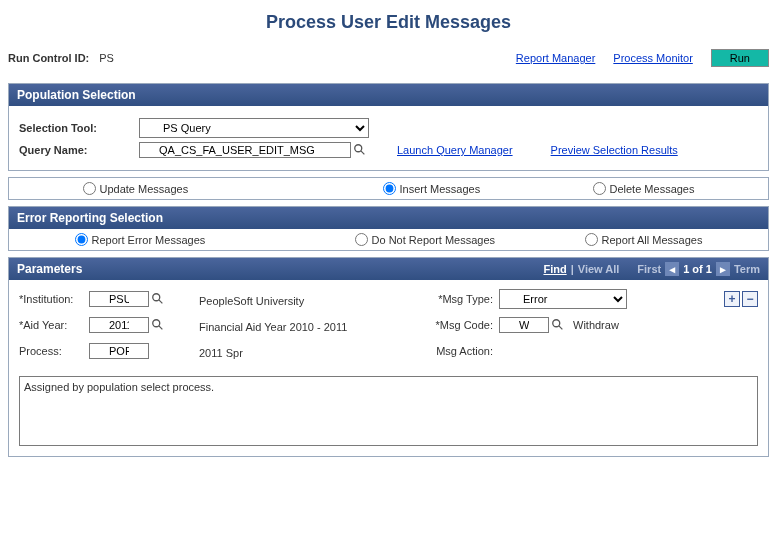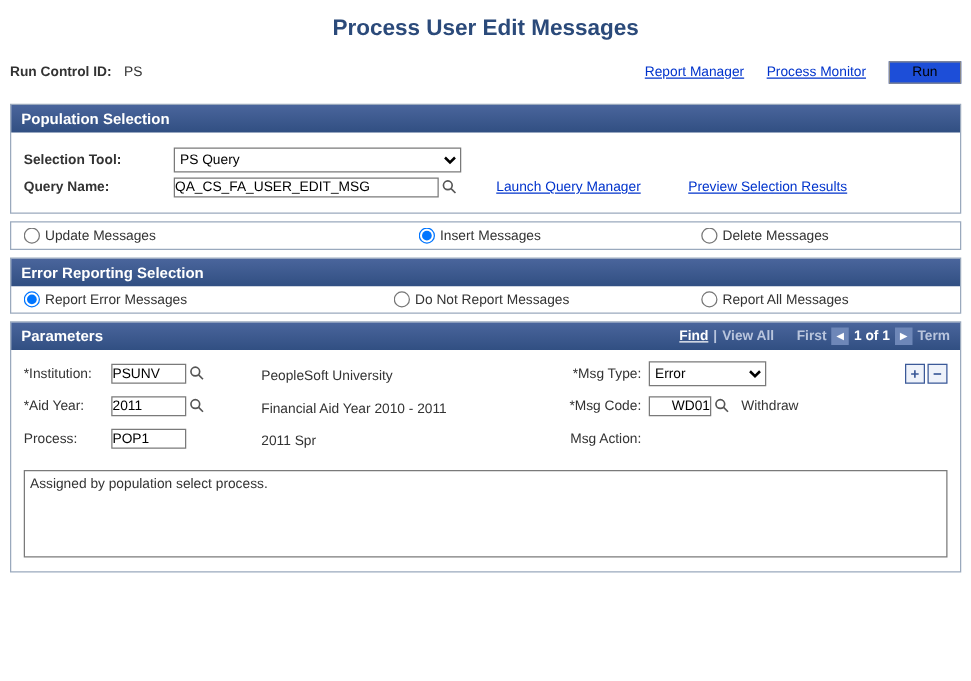--- a/index.html
+++ b/index.html
@@ -26,21 +26,21 @@
   }
   .runctl-label { font-weight: bold; margin-right: 10px; }
   .runctl-value { margin-right: auto; }
   .link {
     color: #0033cc;
     text-decoration: underline;
     cursor: pointer;
     margin-right: 18px;
   }
   .btn-run {
-    background: #1d4ed8;
+    background: #14b8a6;
     border: 1px solid #888;
     padding: 2px 18px;
     font-size: 11px;
     cursor: pointer;
     font-family: inherit;
     text-align: right;
   }
   .panel {
     border: 1px solid #9aa9bd;
     margin-bottom: 6px;
@@ -57,71 +57,71 @@
   }
   .panel-body {
     padding: 8px 10px;
   }
   .row { display: flex; align-items: center; margin: 4px 0; }
   .lbl { width: 120px; font-weight: bold; }
   select, input[type=text], textarea {
     font-family: inherit;
     font-size: 11px;
     border: 1px solid #7a7a7a;
-    padding: 1px 0;
+    padding: 1px 19px;
   }
   select { height: 20px; background:#fff; }
   .query-select { width: 230px; }
   .query-name { width: 212px; }
   .lookup-icon {
     display:inline-block; width:14px; height:14px;
     margin-left:2px; cursor:pointer; position:relative;
   }
   .lookup-icon svg { width:14px; height:14px; }
-  .radio-row { display:flex; gap:16px; padding: 4px 10px; }
+  .radio-row { display:flex; gap:0; padding: 4px 10px; justify-content: center; }
   .radio-item { display:flex; align-items:center; gap:4px; }
   .radio-item input { margin:0; }
   .scroll-actions {
     margin-left: auto;
     color: #fff;
     font-size: 11px;
     display:flex;
     align-items:center;
     gap:4px;
   }
   .scroll-actions .link-w { color:#fff; text-decoration: underline; cursor:pointer; }
   .scroll-actions .dim { color:#b9c5dd; }
   .nav-btn {
     display:inline-flex; align-items:center; justify-content:center;
     width:14px; height:14px; background:#6e87b8; color:#fff;
     font-size:10px; cursor:pointer;
   }
   .params-body { padding:8px 10px; }
-  .param-grid { display:flex; gap:10px; }
+  .param-grid { display:flex; }
   .param-col-left { flex: 0 0 180px; }
   .param-col-mid { flex: 0 0 220px; padding-top:2px;}
   .param-col-right { flex: 1; }
   .param-row { display:flex; align-items:center; margin-bottom:4px; height:22px;}
   .param-col-right .param-row { justify-content:flex-start; }
   .plbl { width:70px; }
   .plbl-r { width:80px; text-align:right; padding-right:6px;}
   .short-input { width:60px; }
   .mid-input { width: 50px; text-align: right; }
   .desc-text { color:#333; }
   .plusminus { display:flex; gap:2px; margin-left:auto;}
   .pm-btn {
     width:16px; height:16px; border:1px solid #3b5998;
     color:#3b5998; display:flex; align-items:center; justify-content:center;
     font-weight:bold; cursor:pointer; font-size:12px; background:#eef2fa;
   }
   textarea.msg-text {
     width:100%; height:70px; resize:none; color:#333; padding:4px;
     font-size: 11px;
   }
-  .sel-drop { width:94px; }
+  .sel-drop { width:128px; }
 </style>
 </head>
 <body>
 
 <div class="page-title">Process User Edit Messages</div>
 
 <div class="runctl-row">
   <span class="runctl-label">Run Control ID:</span>
   <span class="runctl-value">PS</span>
   <span class="link">Report Manager</span>

